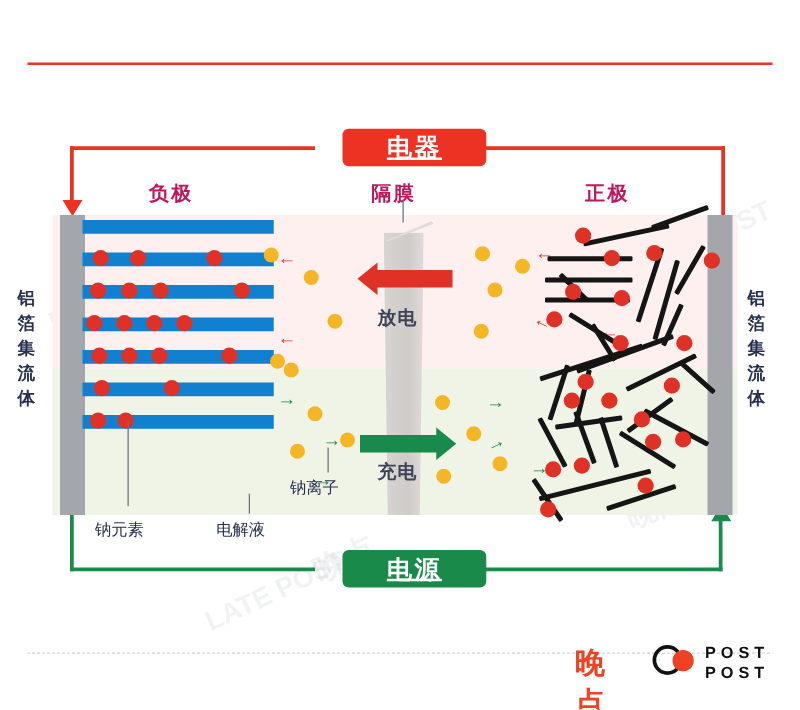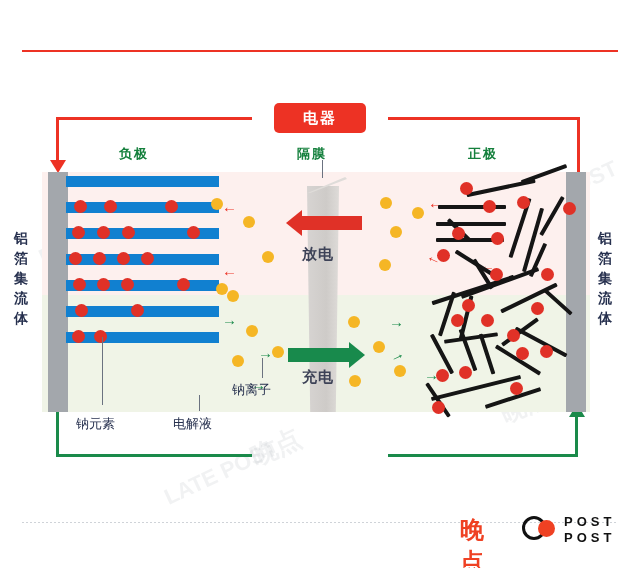--- a/index.html
+++ b/index.html
@@ -41,24 +41,24 @@
     border-left:8px solid transparent;border-right:8px solid transparent;
     border-top:13px solid #ed3224;
   }
   .arrow-up-green{
     position:absolute;left:569px;top:404px;width:0;height:0;
     border-left:8px solid transparent;border-right:8px solid transparent;
     border-bottom:13px solid #1a8a4a;
   }
 
   .badge{
-    position:absolute;top:103px;left:274px;width:92px;height:30px;
+    position:absolute;top:103px;left:274px;width:115px;height:30px;
     border-radius:5px;background:#ed3224;color:#fff;
-    font-size:15px;font-weight:bold;letter-spacing:2px;
-    display:flex;align-items:center;justify-content:center;
+    font-size:20px;font-weight:bold;letter-spacing:2px;
+    display:flex;align-items:center;justify-content:center;text-decoration:underline;
   }
   .badge-bottom{
     top:440px;background:#1a8a4a;
   }
 
   
   .cell{
     position:absolute;left:42px;top:172px;width:548px;height:240px;
   }
   .bg-pink{position:absolute;left:0;top:0;width:548px;height:123px;background:#fdf0ee;}
@@ -72,21 +72,21 @@
   .collector-right{left:524px;}
 
   .vlabel{
     position:absolute;font-size:14px;font-weight:bold;color:#27314f;
     width:18px;line-height:20px;text-align:center;
   }
   .vlabel-left{left:12px;top:228px;}
   .vlabel-right{left:596px;top:228px;}
 
   .elabel{
-    position:absolute;font-size:13px;font-weight:bold;color:#15803d;
+    position:absolute;font-size:16px;font-weight:bold;color:#be185d;
     letter-spacing:2px;
   }
   .label-anode{left:119px;top:145px;}
   .label-sep{left:297px;top:145px;}
   .label-cathode{left:468px;top:145px;}
 
   
   .blayer{position:absolute;left:66px;width:153px;height:11px;background:#1180d0;}
 
   
@@ -188,20 +188,21 @@
   <div class="wire wire-left-vert"></div>
   <div class="wire wire-right-vert"></div>
   <div class="arrow-down-red"></div>
   <div class="badge">电器</div>
 
   <div class="wire-green wire-bot-left"></div>
   <div class="wire-green wire-bot-right"></div>
   <div class="wire-green wire-left-vert-b"></div>
   <div class="wire-green wire-right-vert-b"></div>
   <div class="arrow-up-green"></div>
+  <div class="badge badge-bottom">电源</div>
 
   <div class="elabel label-anode">负极</div>
   <div class="elabel label-sep">隔膜</div>
   <div class="elabel label-cathode">正极</div>
 
   <div class="vlabel vlabel-left">铝箔集流体</div>
   <div class="vlabel vlabel-right">铝箔集流体</div>
 
   <div class="cell">
     <div class="bg-pink"></div>

